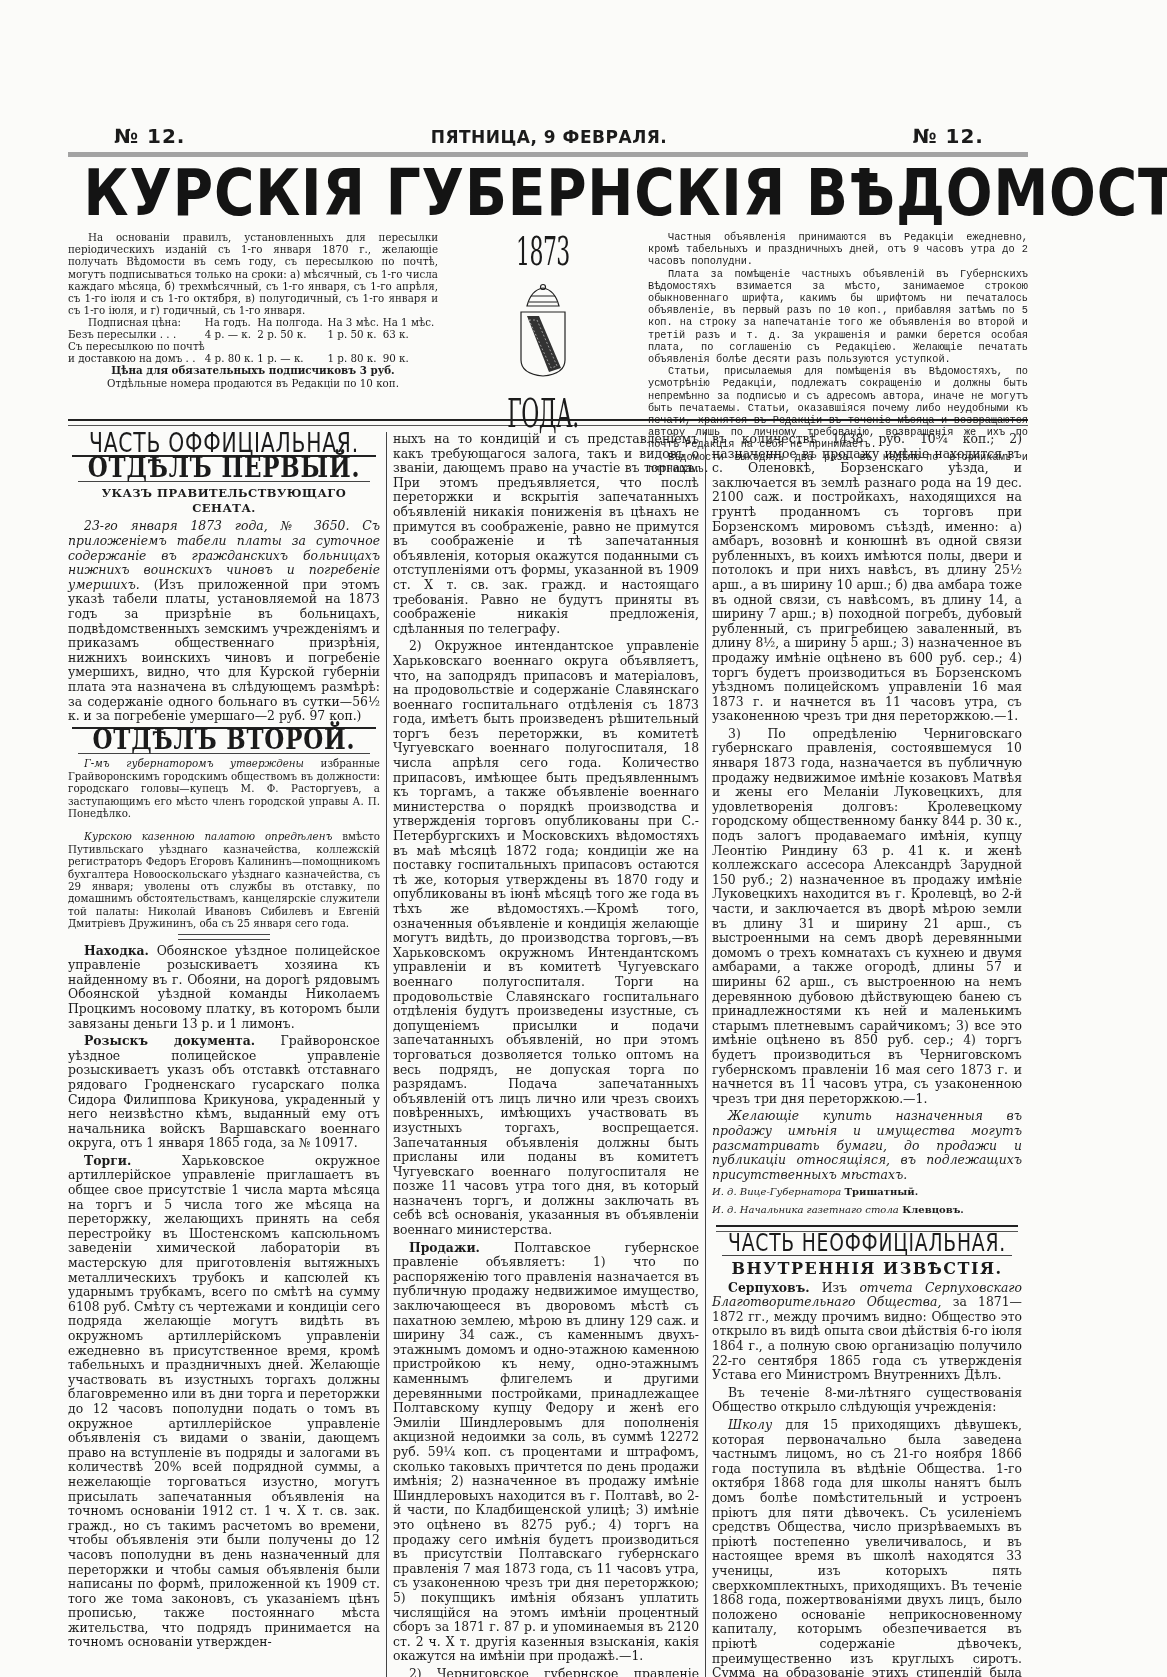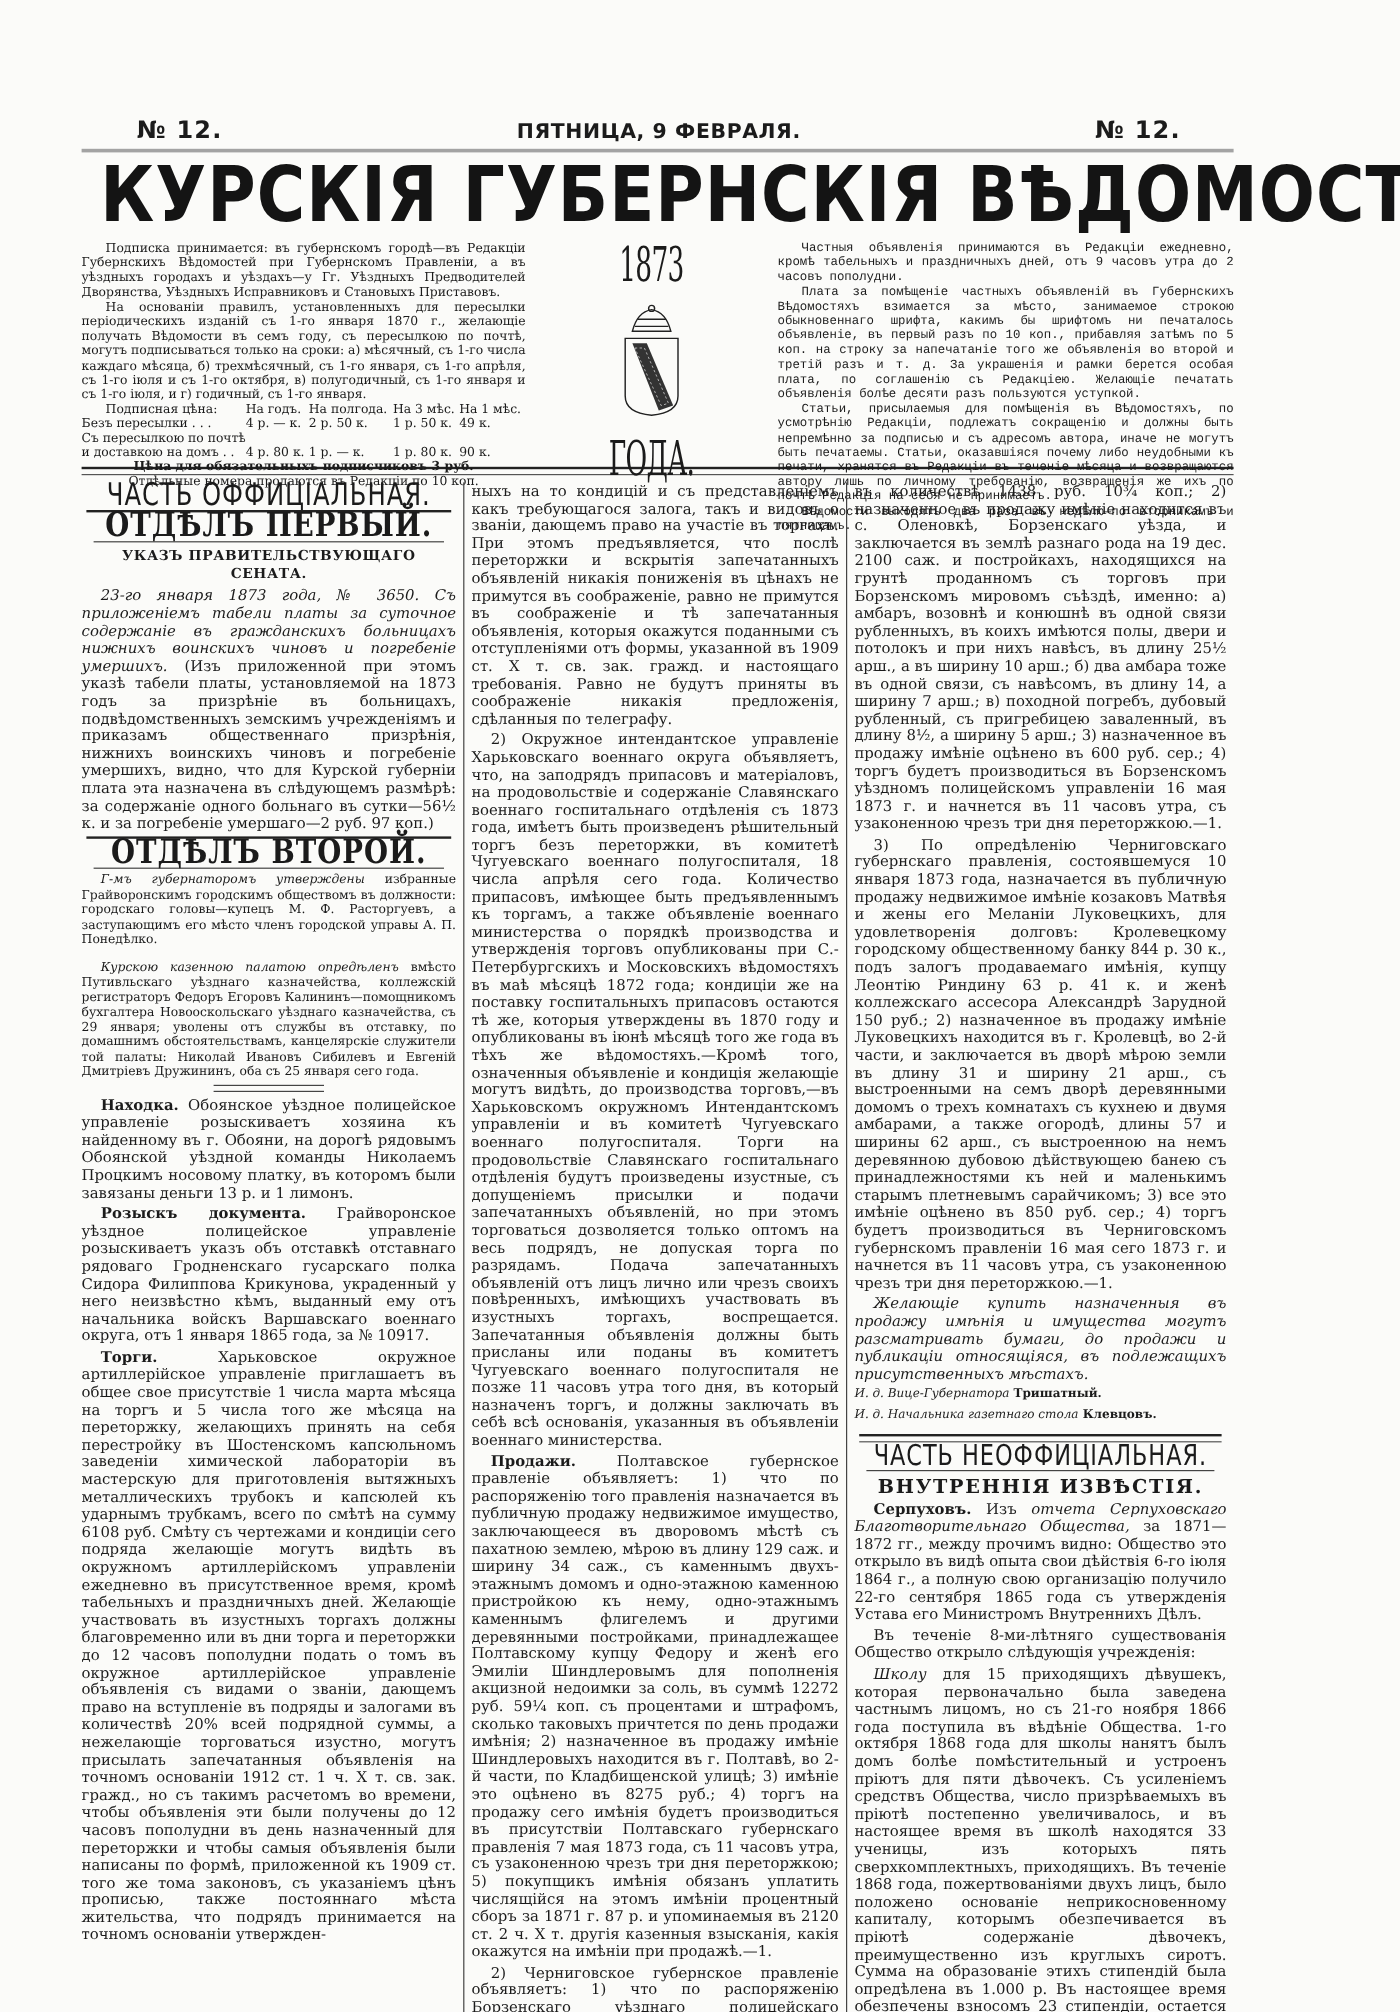--- a/index.html
+++ b/index.html
@@ -11,21 +11,21 @@
     position: relative;
     overflow: hidden;
   }
   .page { position: absolute; left: 68px; top: 96px; width: 960px; }
 
   
   .topline {
     display: flex; justify-content: space-between; align-items: baseline;
     font-family: "DejaVu Sans", sans-serif; font-weight: bold;
     font-size: 20px; letter-spacing: 1px; padding: 0 44px 0 46px;
-    border-bottom: 3px solid #a3a3a3; height: 28px;
+    border-bottom: 5px solid #a3a3a3; height: 28px; margin-top: 28px;
   }
   .topline .date { font-size: 17px; letter-spacing: 0.5px; }
   .title {
     font-family: "DejaVu Sans", sans-serif; font-weight: bold;
     font-size: 64px; line-height: 72px; letter-spacing: 1px;
     text-align: center; transform: scaleX(0.86); transform-origin: center;
     white-space: nowrap; margin: 0 -60px; color: #141414;
   }
   .mast-body { display: flex; margin-top: 2px; height: 184px; }
   .mast-left { width: 370px; font-size: 10.3px; line-height: 12.2px; text-align: justify; }
@@ -74,37 +74,36 @@
 
   <div class="topline">
     <span>№ 12.</span>
     <span class="date">ПЯТНИЦА, 9 ФЕВРАЛЯ.</span>
     <span>№ 12.</span>
   </div>
   <div class="title">КУРСКІЯ ГУБЕРНСКІЯ ВѢДОМОСТИ.</div>
 
   <div class="mast-body">
     <div class="mast-left">
-      <p>Подписка принимается: въ губернскомъ городѣ—въ Редакціи Губернскихъ Вѣдомостей при Губернскомъ Правленіи, а въ уѣздныхъ городахъ и уѣздахъ—у Гг. Уѣздныхъ Предводителей Дворянства, Уѣздныхъ Исправниковъ и Становыхъ Приставовъ.</p>
       <p>На основаніи правилъ, установленныхъ для пересылки періодическихъ изданій съ 1-го января 1870 г., желающіе получать Вѣдомости въ семъ году, съ пересылкою по почтѣ, могутъ подписываться только на сроки: а) мѣсячный, съ 1-го числа каждаго мѣсяца, б) трехмѣсячный, съ 1-го января, съ 1-го апрѣля, съ 1-го іюля и съ 1-го октября, в) полугодичный, съ 1-го января и съ 1-го іюля, и г) годичный, съ 1-го января.</p>
       <table class="price-table">
         <tbody>
             <tr>
           <td style="padding-left:20px">Подписная цѣна:</td>
           <td>На годъ.</td>
           <td>На полгода.</td>
           <td>На 3 мѣс.</td>
           <td>На 1 мѣс.</td>
         </tr>
         <tr>
           <td>Безъ пересылки . . .</td>
           <td>4 р. — к.</td>
           <td>2 р. 50 к.</td>
           <td>1 р. 50 к.</td>
-          <td>49 к.</td>
+          <td>63 к.</td>
         </tr>
         <tr>
           <td colspan="5">Съ пересылкою по почтѣ</td>
         </tr>
         <tr>
           <td>и доставкою на домъ . .</td>
           <td>4 р. 80 к.</td>
           <td>1 р. — к.</td>
           <td>1 р. 80 к.</td>
           <td>90 к.</td>

